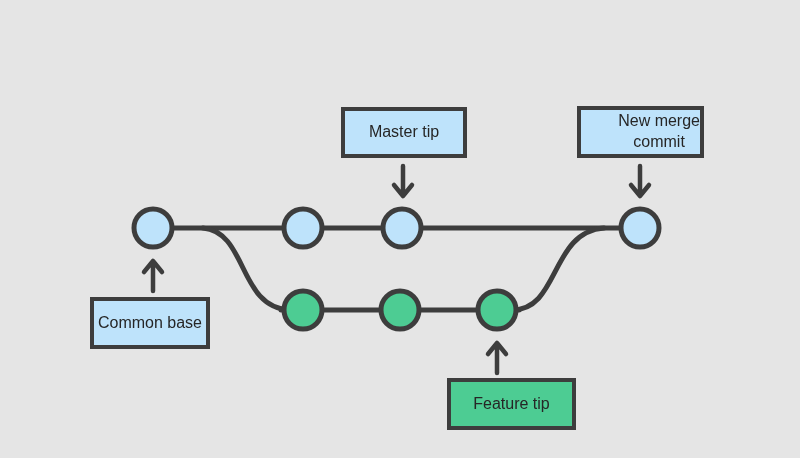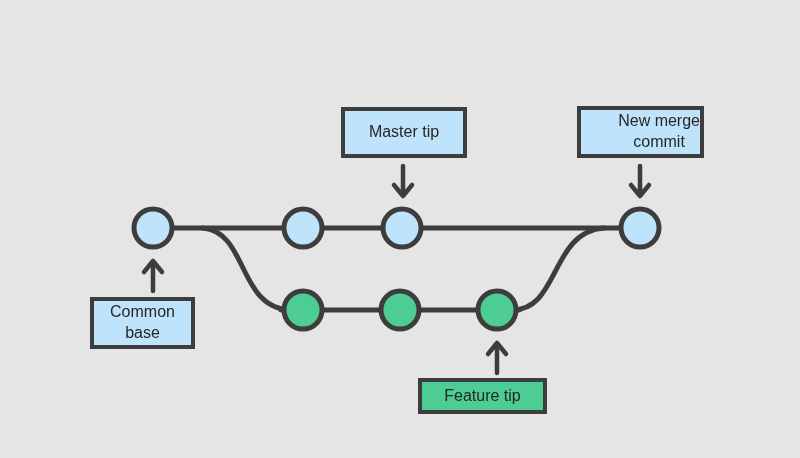--- a/index.html
+++ b/index.html
@@ -40,22 +40,22 @@
     text-align: center;
     font-size: 16px;
     line-height: 1.3;
     color: #262626;
     white-space: pre-line;
   }
   .label-blue  { background: #BEE3FB; }
   .label-green { background: #4DCC93; }
   .label-master-tip  { left: 341px; top: 107px; width: 126px; height: 51px; }
   .label-new-merge   { left: 577px; top: 106px; width: 127px; height: 52px; justify-content: flex-end; }
-  .label-common-base { left:  90px; top: 297px; width: 105px; height: 52px; }
-  .label-feature-tip { left: 418px; top: 378px; width: 129px; height: 36px; }
+  .label-common-base { left:  90px; top: 297px; width: 120px; height: 52px; }
+  .label-feature-tip { left: 447px; top: 378px; width: 129px; height: 52px; }
 </style>
 </head>
 <body>
 
 <div class="stage">
 
   <svg class="diagram-svg" width="800" height="458" viewBox="0 0 800 458">
 
     <path class="branch-line" d="M 153 228 H 640"></path>
     <path class="branch-line" d="M 203 228 C 248 232 238 308 290 310"></path>

